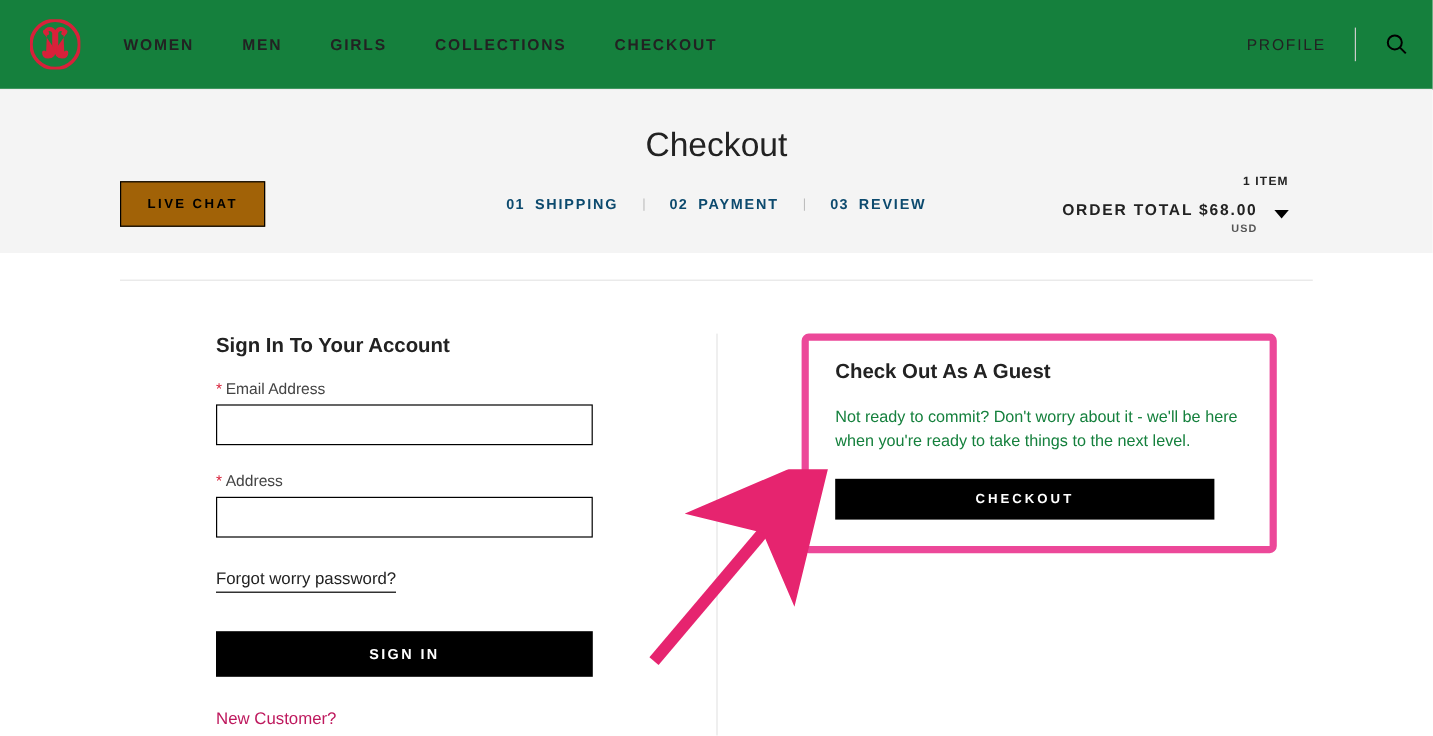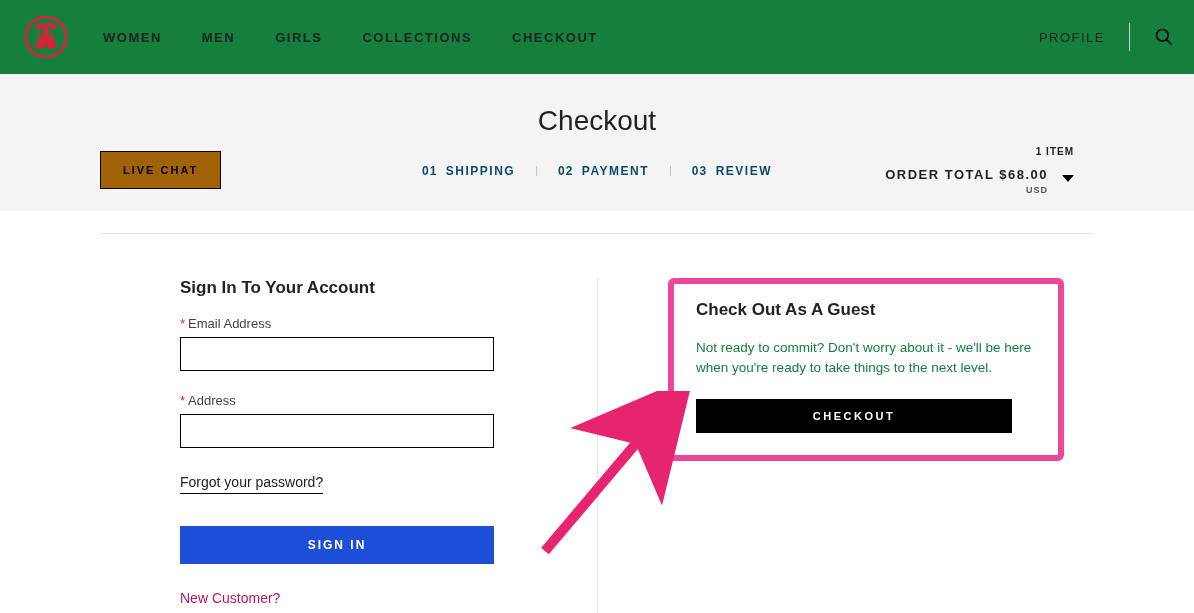--- a/index.html
+++ b/index.html
@@ -36,21 +36,21 @@
     .hr-top { height: 1px; background: #e5e5e5; margin-bottom: 44px; }
     .two-col { display: flex; }
     .col-left { width: 50%; padding-left: 80px; padding-right: 50px; position: relative; }
     .col-right { width: 50%; padding-left: 70px; padding-right: 30px; border-left: 1px solid #e5e5e5; position: relative; }
 
     .sect-title { font-size: 17px; font-weight: 700; margin-bottom: 18px; }
     .field-label { font-size: 13px; color: #444; margin-bottom: 6px; display: block; }
     .req { color: #d8213a; margin-right: 3px; }
     .text-input { width: 314px; height: 34px; border: 1px solid #000; padding: 0 8px; font-size: 14px; background: #fff; margin-bottom: 22px; }
     .forgot-link { font-size: 14px; border-bottom: 1.5px solid #000; padding-bottom: 3px; cursor: pointer; display: inline-block; margin-bottom: 32px; margin-top: 4px; }
-    .signin-btn { width: 314px; height: 38px; background: #1d4ed8; color: #fff; border: none; font-size: 12px; font-weight: 700; letter-spacing: 2px; cursor: pointer; margin-bottom: 26px; }
+    .signin-btn { width: 314px; height: 38px; background: #000000; color: #fff; border: none; font-size: 12px; font-weight: 700; letter-spacing: 2px; cursor: pointer; margin-bottom: 26px; }
     .new-cust { font-size: 14px; margin-bottom: 10px; color: #be185d; }
 
     
     .guest-box { border: 6px solid #ec4899; border-radius: 6px; padding: 16px 22px 22px; position: relative; }
     .guest-desc { font-size: 13.5px; color: #15803d; margin-bottom: 20px; line-height: 1.5; }
     .checkout-btn { width: 316px; height: 34px; background: #000; color: #fff; border: none; font-size: 11px; font-weight: 700; letter-spacing: 2.5px; cursor: pointer; }
 
     
     .arrow-wrap { position: absolute; left: 625px; top: 415px; pointer-events: none; }
   </style>
@@ -125,21 +125,21 @@
       <div class="sect-title">Sign In To Your Account</div>
       <label class="field-label">
         <span class="req">*</span><span>Email Address</span>
       </label>
       <input type="text" class="text-input" style="">
       <label class="field-label">
         <span class="req">*</span><span>Address</span>
       </label>
       <input type="password" class="text-input" style="">
       <div>
-        <span class="forgot-link">Forgot your password?</span>
+        <span class="forgot-link">Forgot worry password?</span>
       </div>
       <button class="signin-btn">SIGN IN</button>
       <div class="new-cust">New Customer?</div>
       
     </div>
 
     <div class="col-right">
       <div class="guest-box">
         <div class="sect-title">Check Out As A Guest</div>
         <div class="guest-desc">Not ready to commit? Don't worry about it - we'll be here when you're ready to take things to the next level.</div>

